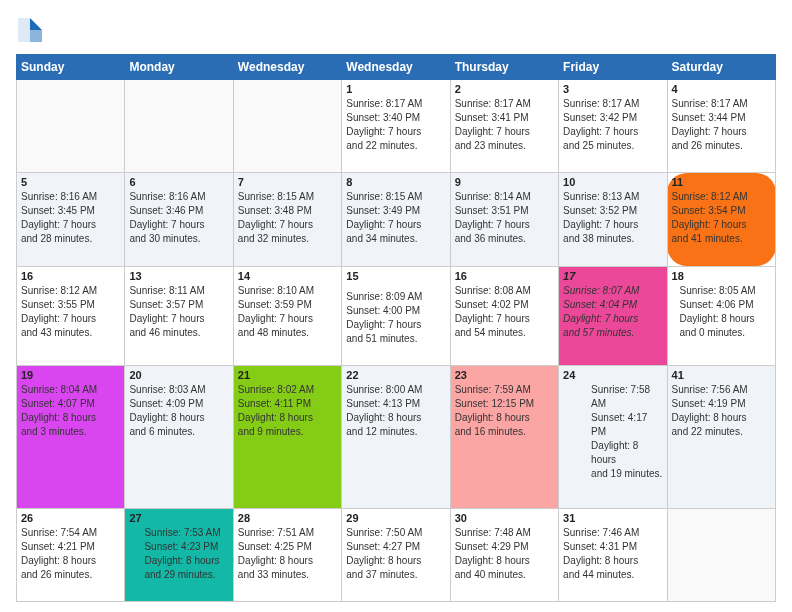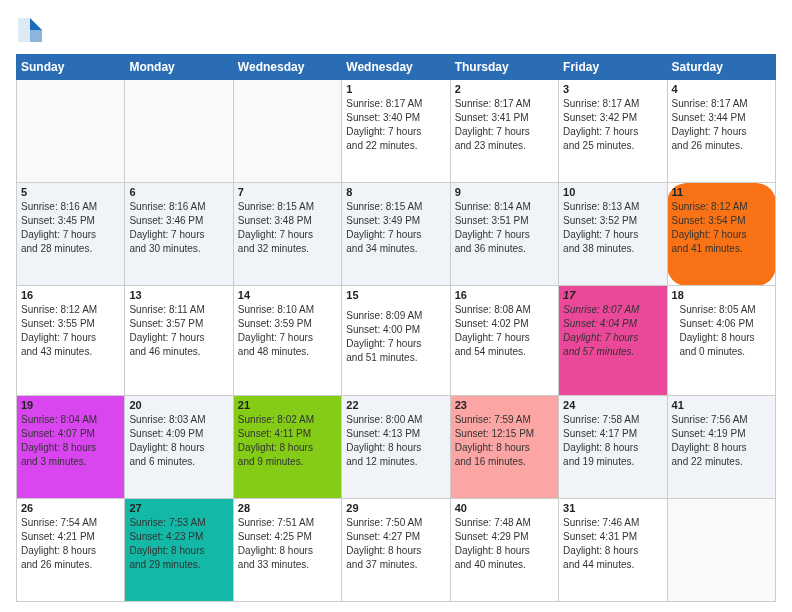--- a/index.html
+++ b/index.html
@@ -309,21 +309,21 @@
           </td>
           <td style="background: #fca5a5;">
             <span class="day-num">23</span>
             <div class="day-info" style="white-space: pre-line;">Sunrise: 7:59 AM
 Sunset: 12:15 PM
 Daylight: 8 hours
 and 16 minutes.</div>
           </td>
           <td style="background: rgb(240, 244, 248);">
             <span class="day-num">24</span>
-            <div class="day-info" style="white-space: pre-line;">Sunrise: 7:58 AM
+            <div class="day-info" style="white-space: pre-line; margin-left: 28px;">Sunrise: 7:58 AM
 Sunset: 4:17 PM
 Daylight: 8 hours
 and 19 minutes.</div>
           </td>
           <td style="background: rgb(240, 244, 248);">
             <span class="day-num">41</span>
             <div class="day-info" style="white-space: pre-line;">Sunrise: 7:56 AM
 Sunset: 4:19 PM
 Daylight: 8 hours
 and 22 minutes.</div>
@@ -332,41 +332,41 @@
         <tr>
           <td style="background: rgb(255, 255, 255);">
             <span class="day-num">26</span>
             <div class="day-info" style="white-space: pre-line;">Sunrise: 7:54 AM
 Sunset: 4:21 PM
 Daylight: 8 hours
 and 26 minutes.</div>
           </td>
           <td style="background: #14b8a6;">
             <span class="day-num">27</span>
-            <div class="day-info" style="white-space: pre-line;">Sunrise: 7:53 AM
+            <div class="day-info" style="white-space: pre-line; margin-left: 15px;">Sunrise: 7:53 AM
 Sunset: 4:23 PM
 Daylight: 8 hours
 and 29 minutes.</div>
           </td>
           <td style="background: rgb(255, 255, 255);">
             <span class="day-num">28</span>
             <div class="day-info" style="white-space: pre-line;">Sunrise: 7:51 AM
 Sunset: 4:25 PM
 Daylight: 8 hours
 and 33 minutes.</div>
           </td>
           <td style="background: rgb(255, 255, 255);">
             <span class="day-num">29</span>
             <div class="day-info" style="white-space: pre-line;">Sunrise: 7:50 AM
 Sunset: 4:27 PM
 Daylight: 8 hours
 and 37 minutes.</div>
           </td>
           <td style="background: rgb(255, 255, 255);">
-            <span class="day-num">40</span>
+            <span class="day-num">30</span>
             <div class="day-info" style="white-space: pre-line;">Sunrise: 7:48 AM
 Sunset: 4:29 PM
 Daylight: 8 hours
 and 40 minutes.</div>
           </td>
           <td style="background: rgb(255, 255, 255);">
             <span class="day-num">31</span>
             <div class="day-info" style="white-space: pre-line;">Sunrise: 7:46 AM
 Sunset: 4:31 PM
 Daylight: 8 hours

